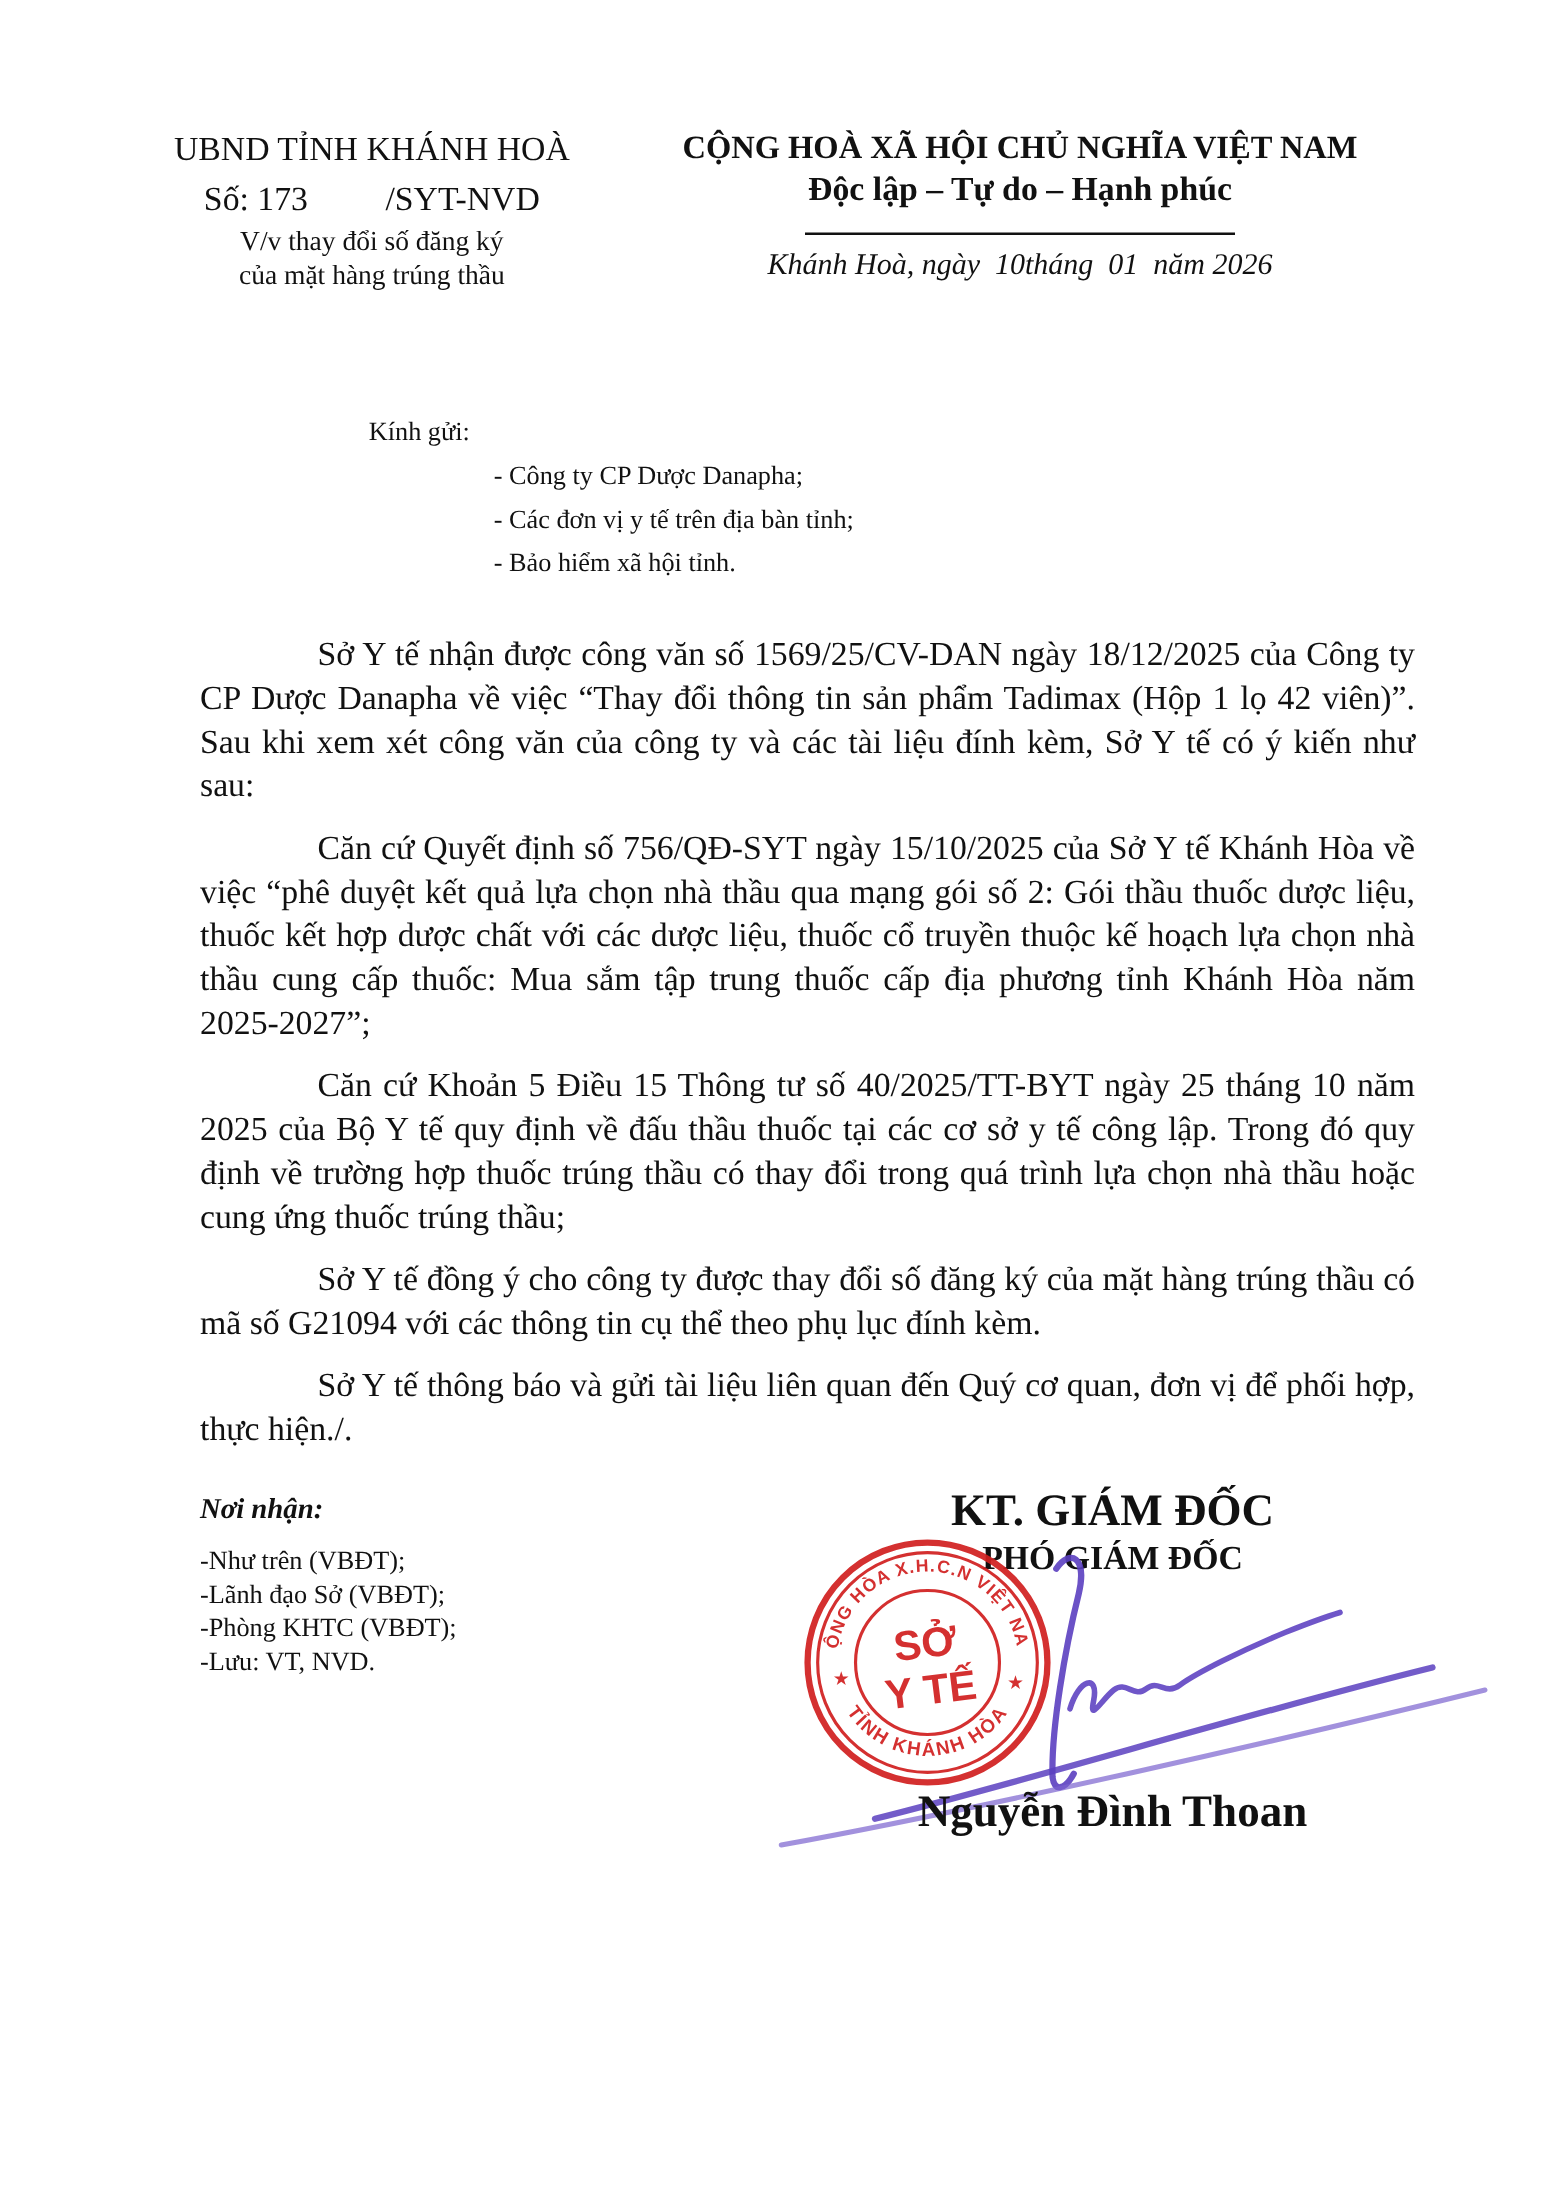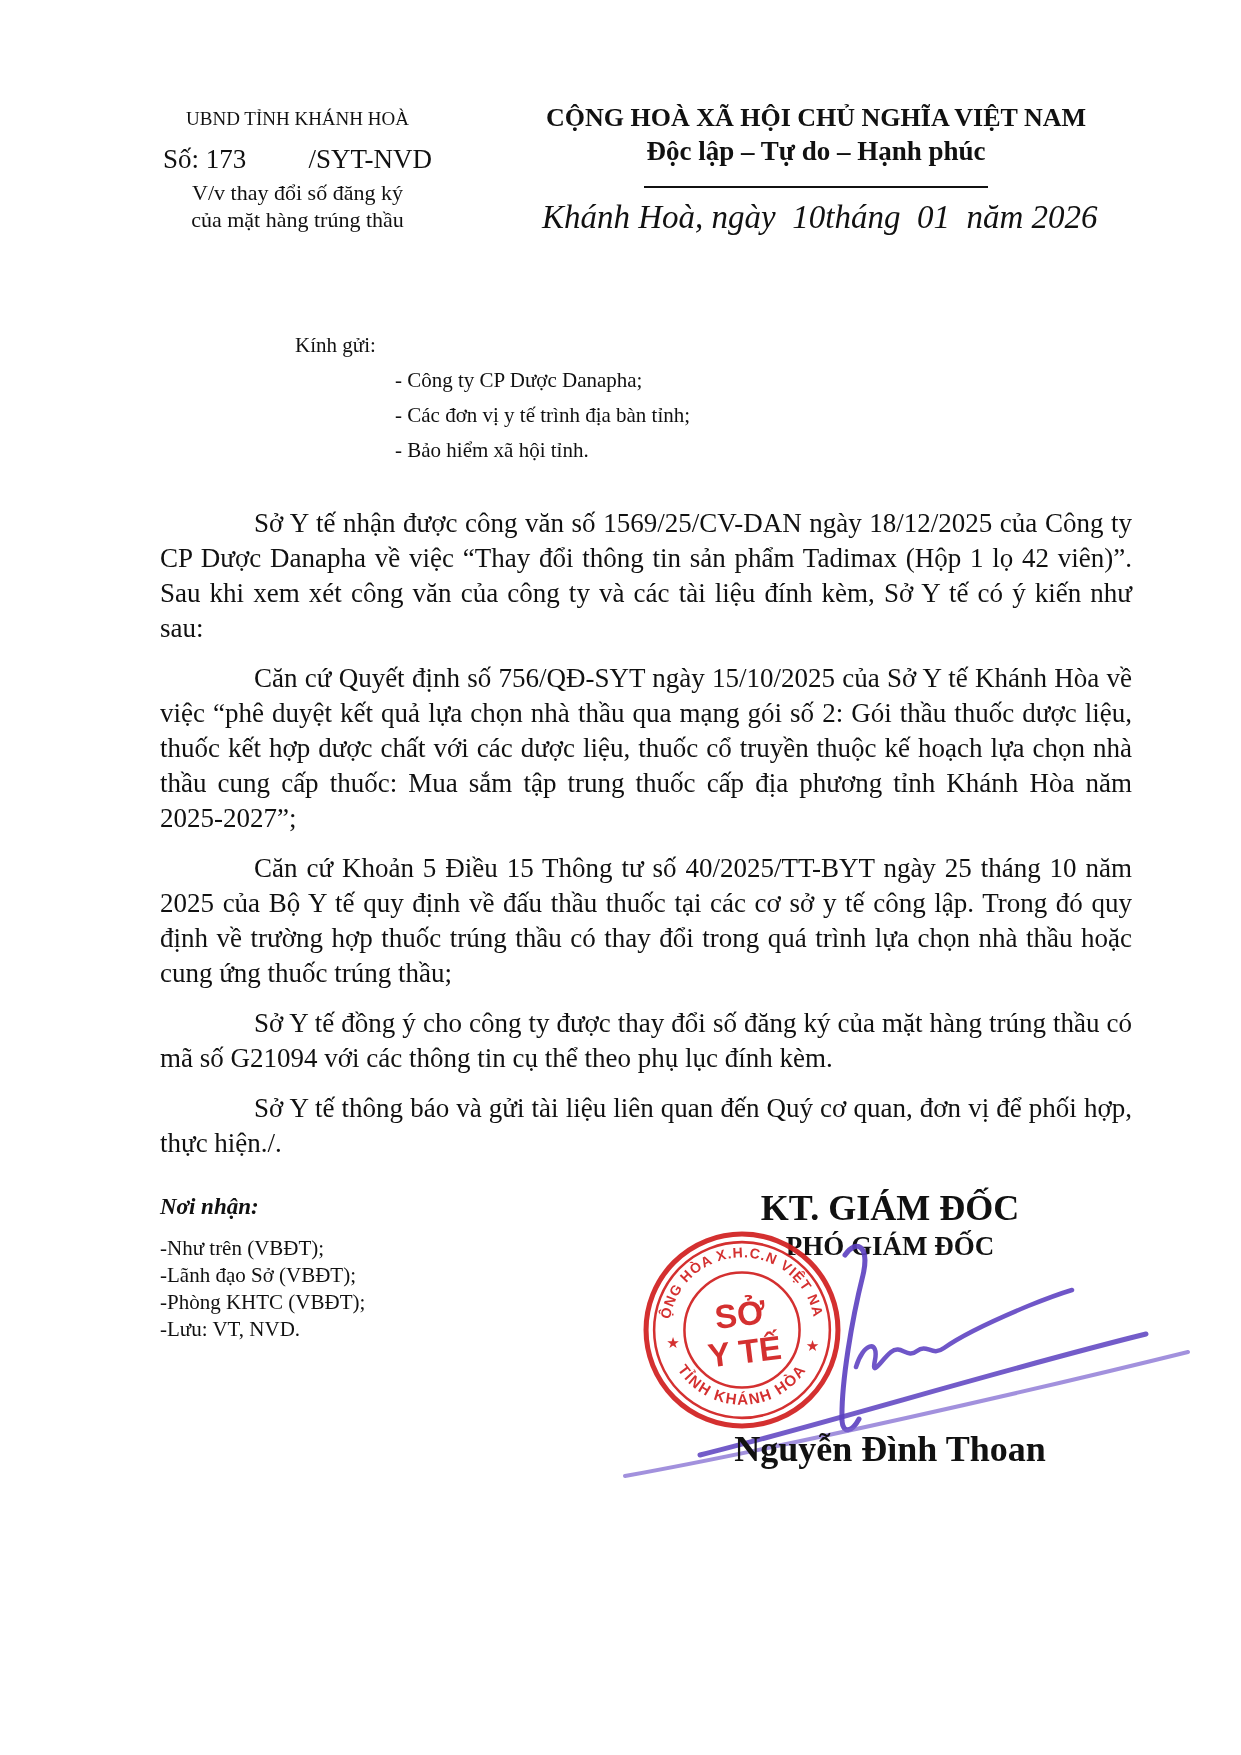--- a/index.html
+++ b/index.html
@@ -9,32 +9,32 @@
     margin:0 auto;
     background:#ffffff;
     color:#111;
     font-family:"Liberation Serif","DejaVu Serif",serif;
     overflow:hidden;
   }
   
   .header{position:absolute;top:103px;left:0;right:0;display:flex;}
   .header-left{width:385px;margin-left:105px;text-align:center;}
   .header-right{width:548px;margin-left:52px;text-align:center;}
-  .org-parent{font-size:19px;line-height:32px;}
+  .org-parent{font-size:27px;line-height:32px;}
   .org-name{display:inline-block;font-size:28px;font-weight:bold;line-height:30px;
     border-bottom:2px solid #111;padding:0 6px 4px 6px;}
   .doc-number{font-size:27px;margin-top:9px;white-space:pre;}
   .doc-gap{display:inline-block;width:62px;}
   .subject{font-size:22px;line-height:27px;}
   .subject.first{margin-top:4px;}
   .country-line{font-size:26px;font-weight:bold;line-height:30px;white-space:nowrap;}
   .motto-line-wrap{margin-top:3px;}
   .motto-line{display:inline-block;font-size:27px;font-weight:bold;line-height:30px;
     border-bottom:2px solid #111;padding:0 2px 20px 2px;}
-  .date-line{font-size:33px;font-style:italic;margin-top:11px;white-space:pre;}
+  .date-line{font-size:24px;font-style:italic;margin-top:11px;white-space:pre;}
   
   .kinh-gui{position:absolute;top:328px;left:295px;font-size:21px;line-height:35px;}
   .kg-list{margin-left:100px;}
   
   .body-text{position:absolute;top:506px;left:160px;width:972px;}
   .body-text p{
     margin:0 0 15px 0;
     font-size:27px;line-height:35px;
     text-align:justify;text-indent:94px;
   }
@@ -68,21 +68,21 @@
       <div class="country-line">CỘNG HOÀ XÃ HỘI CHỦ NGHĨA VIỆT NAM</div>
       <div class="motto-line-wrap"><span class="motto-line">Độc lập – Tự do – Hạnh phúc</span></div>
       <div class="date-line">Khánh Hoà, ngày  10tháng  01  năm 2026</div>
     </div>
   </div>
 
   <div class="kinh-gui">
     <div class="kg-label">Kính gửi:</div>
     <div class="kg-list">
       <div>- Công ty CP Dược Danapha;</div>
-      <div>- Các đơn vị y tế trình địa bàn tỉnh;</div>
+      <div>- Các đơn vị y tế trên địa bàn tỉnh;</div>
       <div>- Bảo hiểm xã hội tỉnh.</div>
     </div>
   </div>
 
   <div class="body-text">
     <p>Sở Y tế nhận được công văn số 1569/25/CV-DAN ngày 18/12/2025 của Công ty CP Dược Danapha về việc “Thay đổi thông tin sản phẩm Tadimax (Hộp 1 lọ 42 viên)”. Sau khi xem xét công văn của công ty và các tài liệu đính kèm, Sở Y tế có ý kiến như sau:</p>
     <p>Căn cứ Quyết định số 756/QĐ-SYT ngày 15/10/2025 của Sở Y tế Khánh Hòa về việc “phê duyệt kết quả lựa chọn nhà thầu qua mạng gói số 2: Gói thầu thuốc dược liệu, thuốc kết hợp dược chất với các dược liệu, thuốc cổ truyền thuộc kế hoạch lựa chọn nhà thầu cung cấp thuốc: Mua sắm tập trung thuốc cấp địa phương tỉnh Khánh Hòa năm 2025-2027”;</p>
     <p>Căn cứ Khoản 5 Điều 15 Thông tư số 40/2025/TT-BYT ngày 25 tháng 10 năm 2025 của Bộ Y tế quy định về đấu thầu thuốc tại các cơ sở y tế công lập. Trong đó quy định về trường hợp thuốc trúng thầu có thay đổi trong quá trình lựa chọn nhà thầu hoặc cung ứng thuốc trúng thầu;</p>
     <p>Sở Y tế đồng ý cho công ty được thay đổi số đăng ký của mặt hàng trúng thầu có mã số G21094 với các thông tin cụ thể theo phụ lục đính kèm.</p>
     <p>Sở Y tế thông báo và gửi tài liệu liên quan đến Quý cơ quan, đơn vị để phối hợp, thực hiện./.</p>

